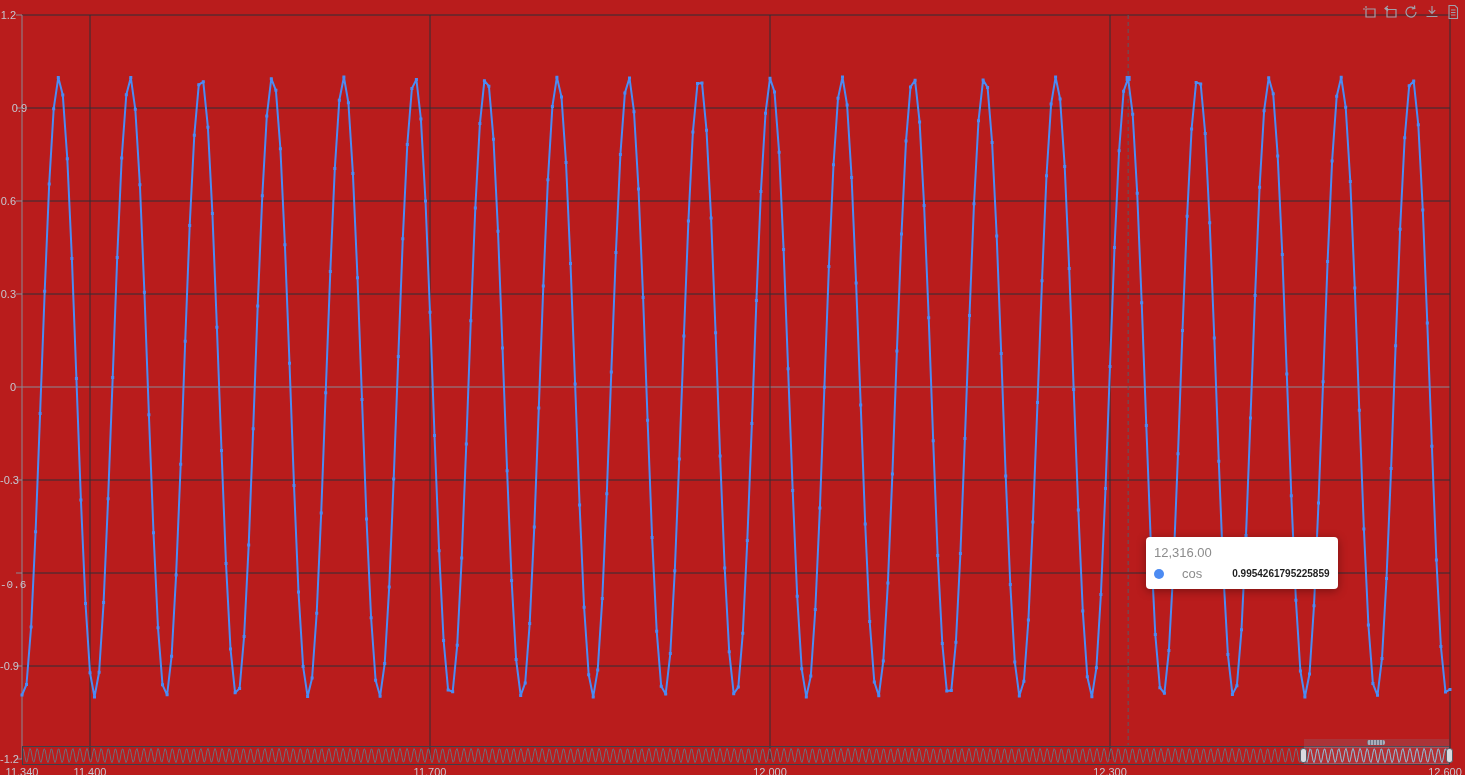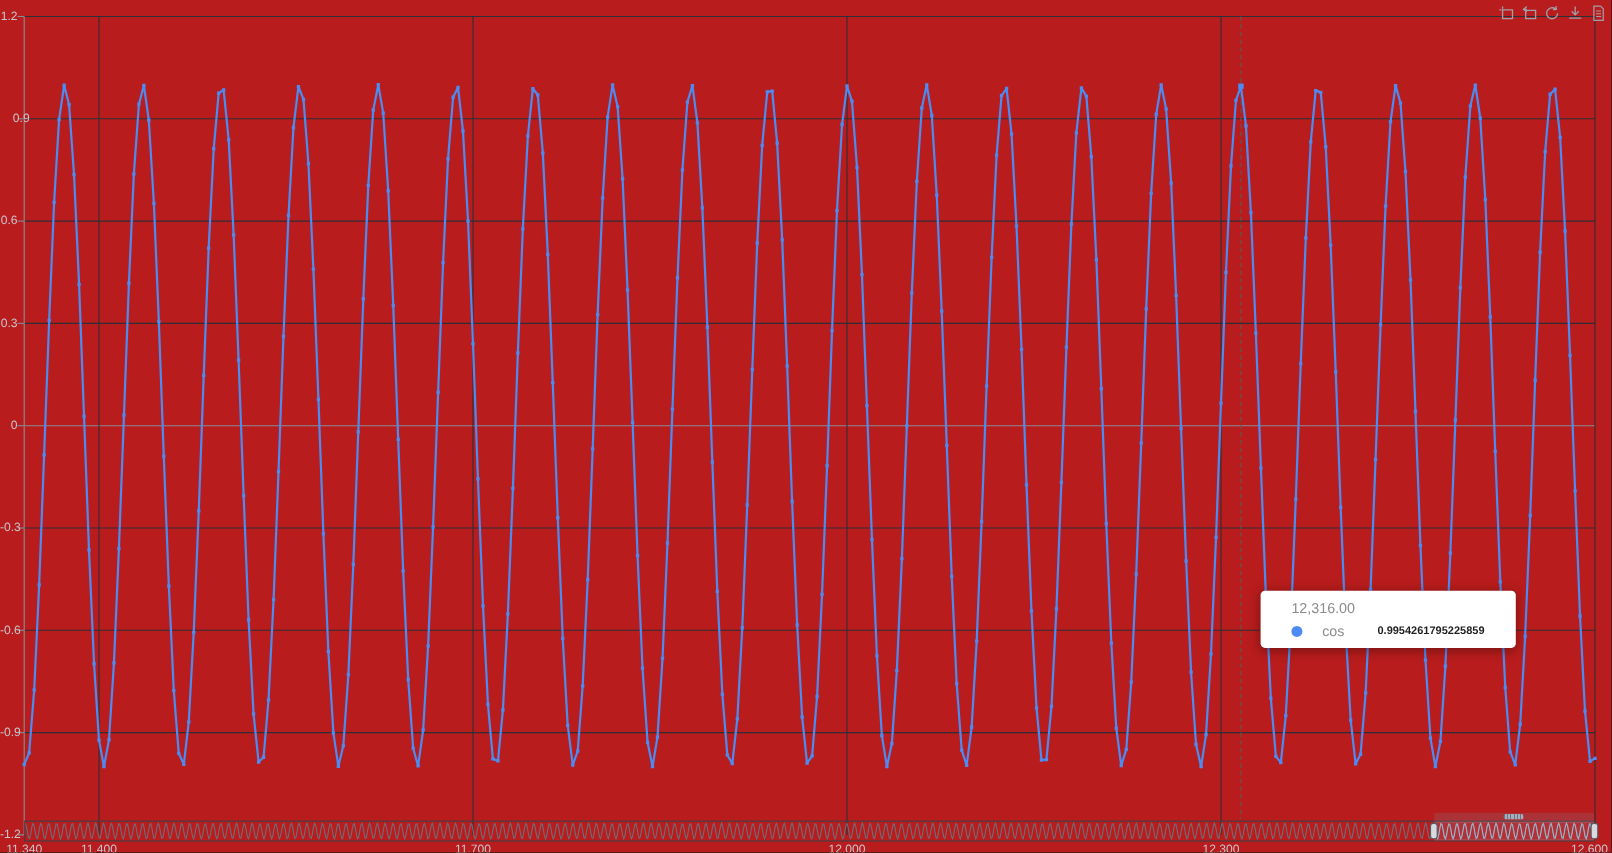--- a/index.html
+++ b/index.html
@@ -5,21 +5,21 @@
   html,body{margin:0;padding:0;background:#18171b;}
   #app{position:relative;width:1465px;height:775px;background:#b91c1c;overflow:hidden;
        font-family:"Liberation Sans",sans-serif;}
   #plot{position:absolute;left:0;top:0;}
   .ylab{position:absolute;left:0;width:16px;text-align:right;transform:translateY(-50%);
         font-size:11px;color:#c6c6cf;}
   .xlab{position:absolute;top:766px;transform:translateX(-50%);font-size:11px;color:#c6c6cf;}
   #toolbox{position:absolute;right:4px;top:4px;display:flex;gap:5px;}
   #toolbox .tbi{width:16px;height:16px;cursor:pointer;}
   #tooltip{position:absolute;left:1146px;top:537px;background:#ffffff;border-radius:4px;
-           padding:8px 28px;box-shadow:0 2px 10px rgba(0,0,0,0.35);white-space:nowrap;}
+           padding:8px 8px;box-shadow:0 2px 10px rgba(0,0,0,0.35);white-space:nowrap;}
   .tt-title{font-size:13px;color:#8c8c8c;margin-bottom:6px;}
   .tt-row{display:flex;align-items:center;gap:18px;font-size:13px;}
   .tt-dot{width:10px;height:10px;border-radius:50%;display:inline-block;}
   .tt-name{color:#8c8c8c;margin-right:12px;}
   .tt-val{font-weight:bold;color:#1f1f1f;font-size:10px;margin-left:auto;}
   #dz{position:absolute;left:22px;top:746px;width:1428px;height:19px;
       border:1px solid #3e3e48;box-sizing:border-box;}
   #dzsvg{position:absolute;left:0;top:0;}
   #dzwin{position:absolute;top:0;height:100%;box-sizing:border-box;
          border:1px solid rgba(165,180,205,0.25);}
@@ -65,21 +65,21 @@
       <rect x="1125.6333333333334" y="75.91788434799835" width="5" height="5" fill="#4c8bf2"></rect>
     </svg>
 
   <div id="ylabels">
       <div class="ylab" style="top: 15px;">1.2</div>
       <div class="ylab" style="top: 108px; padding-left: 11px;">0.9</div>
       <div class="ylab" style="top: 201px;">0.6</div>
       <div class="ylab" style="top: 294px;">0.3</div>
       <div class="ylab" style="top: 387px;">0</div>
       <div class="ylab" style="top: 480px;">-0.3</div>
-      <div class="ylab" style="top: 573px;">-0.6</div>
+      <div class="ylab" style="top: 585px; font-family: Liberation Mono, monospace;">-0.6</div>
       <div class="ylab" style="top: 666px;">-0.9</div>
       <div class="ylab" style="top: 759px; text-align: center;">-1.2</div>
     </div>
   <div id="xlabels">
       <div class="xlab" style="left: 22px;">11,340</div>
       <div class="xlab" style="left: 90px;">11,400</div>
       <div class="xlab" style="left: 430px;">11,700</div>
       <div class="xlab" style="left: 770px;">12,000</div>
       <div class="xlab" style="left: 1110px;">12,300</div>
       <div class="xlab" style="left: 1445px;">12,600</div>

